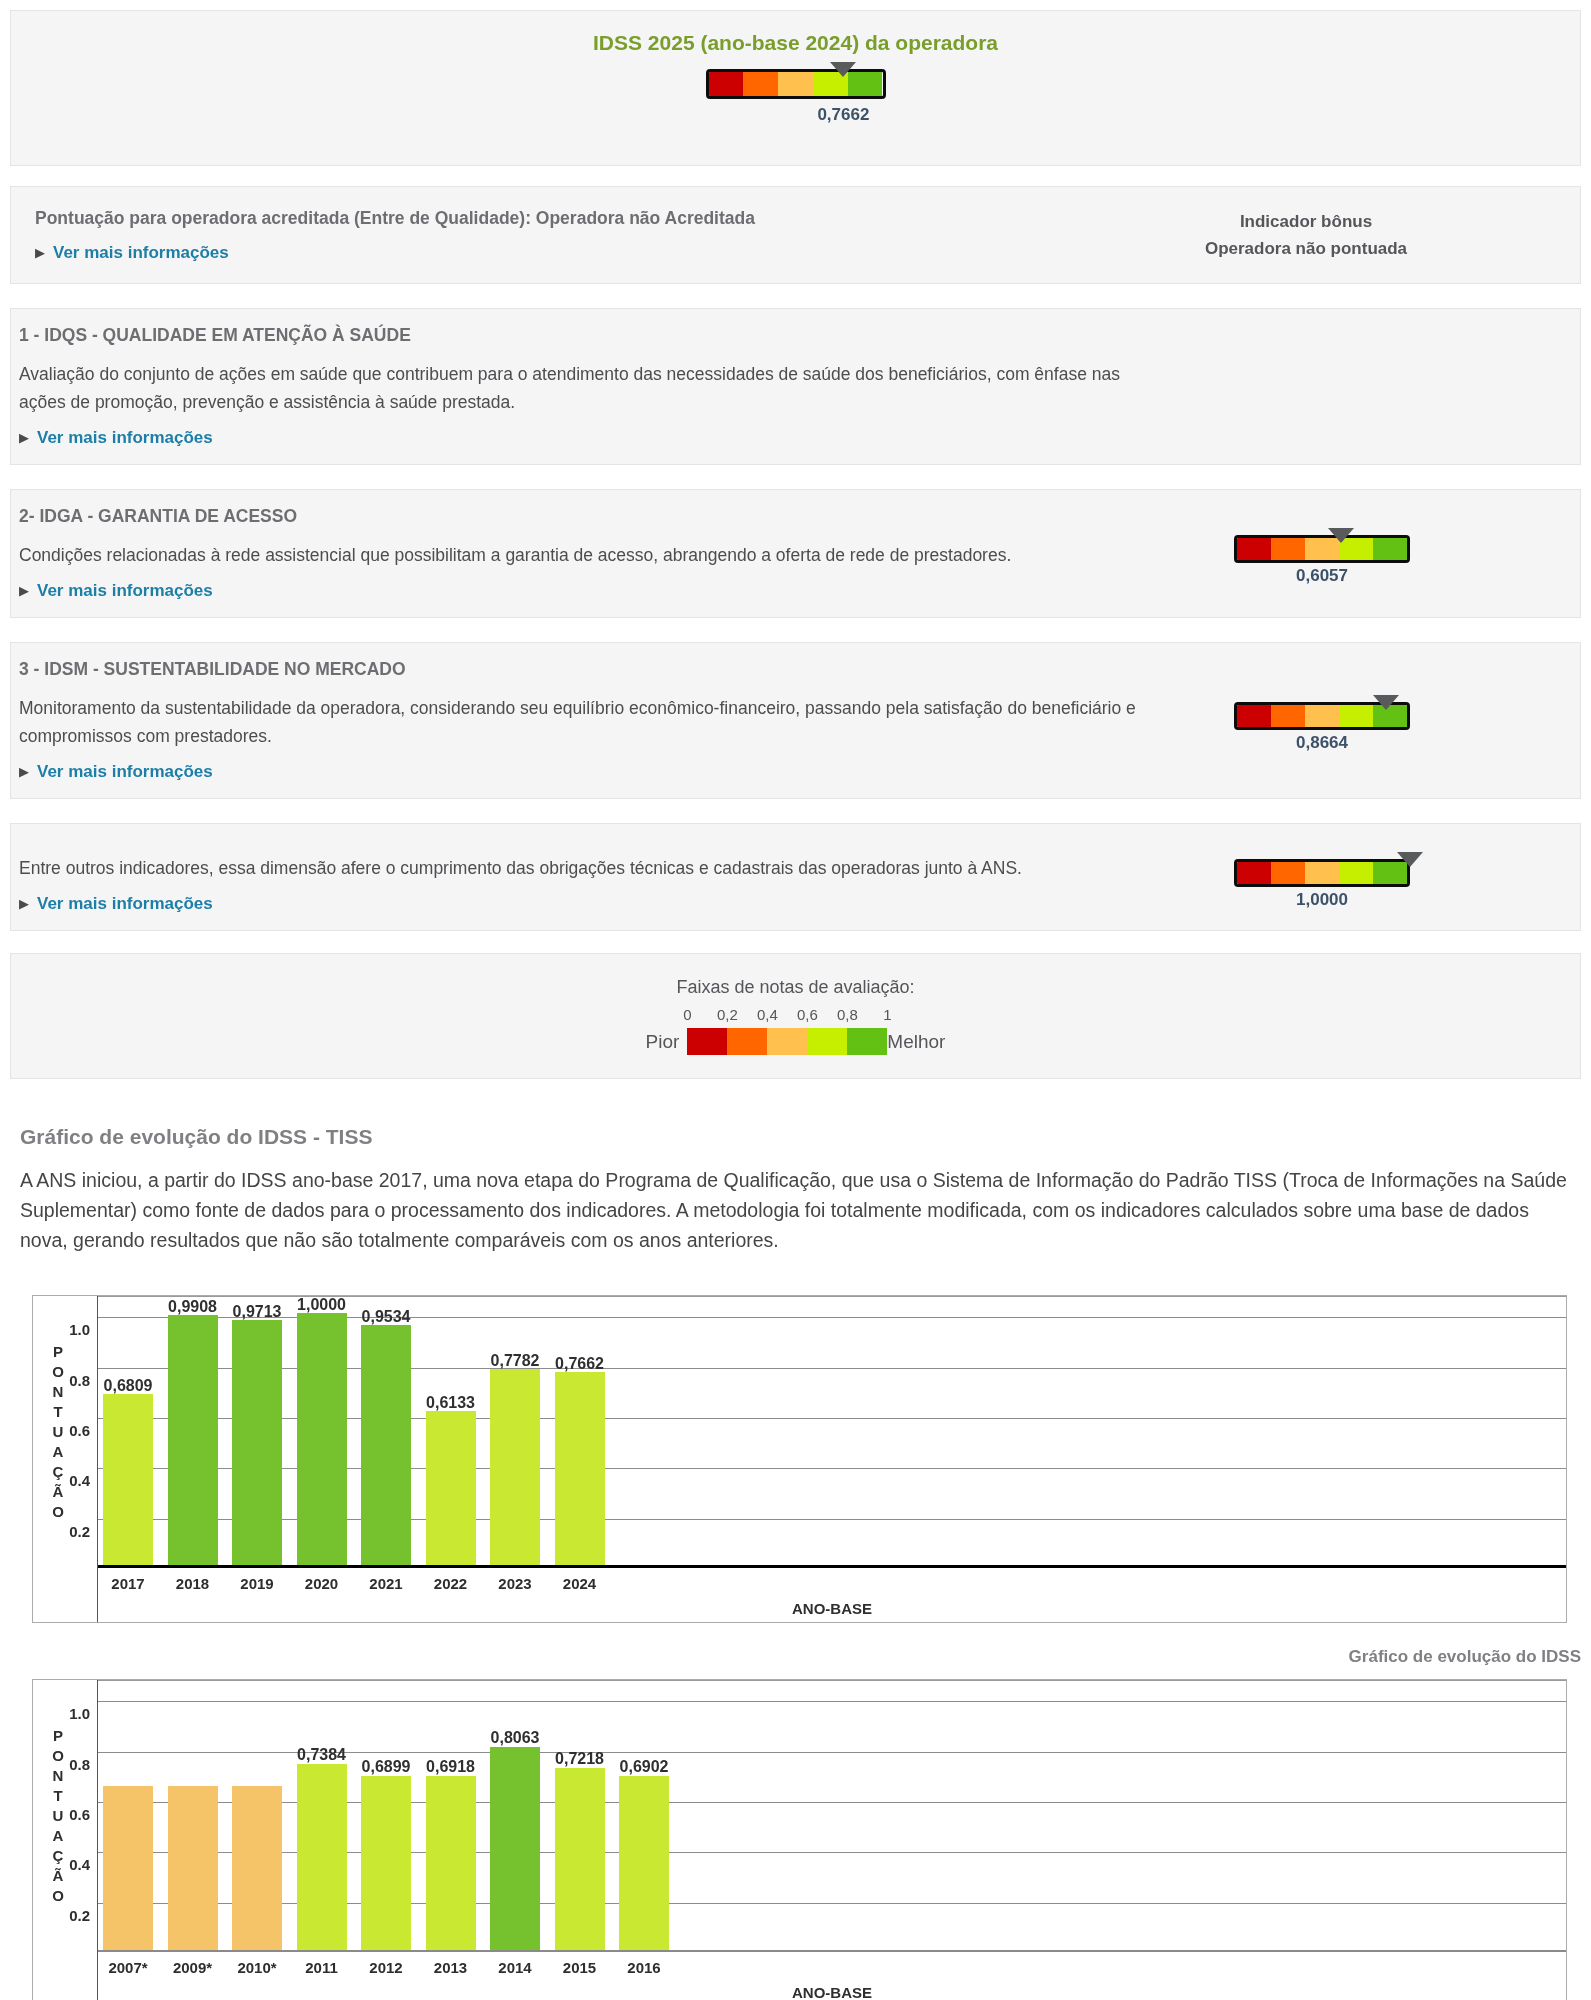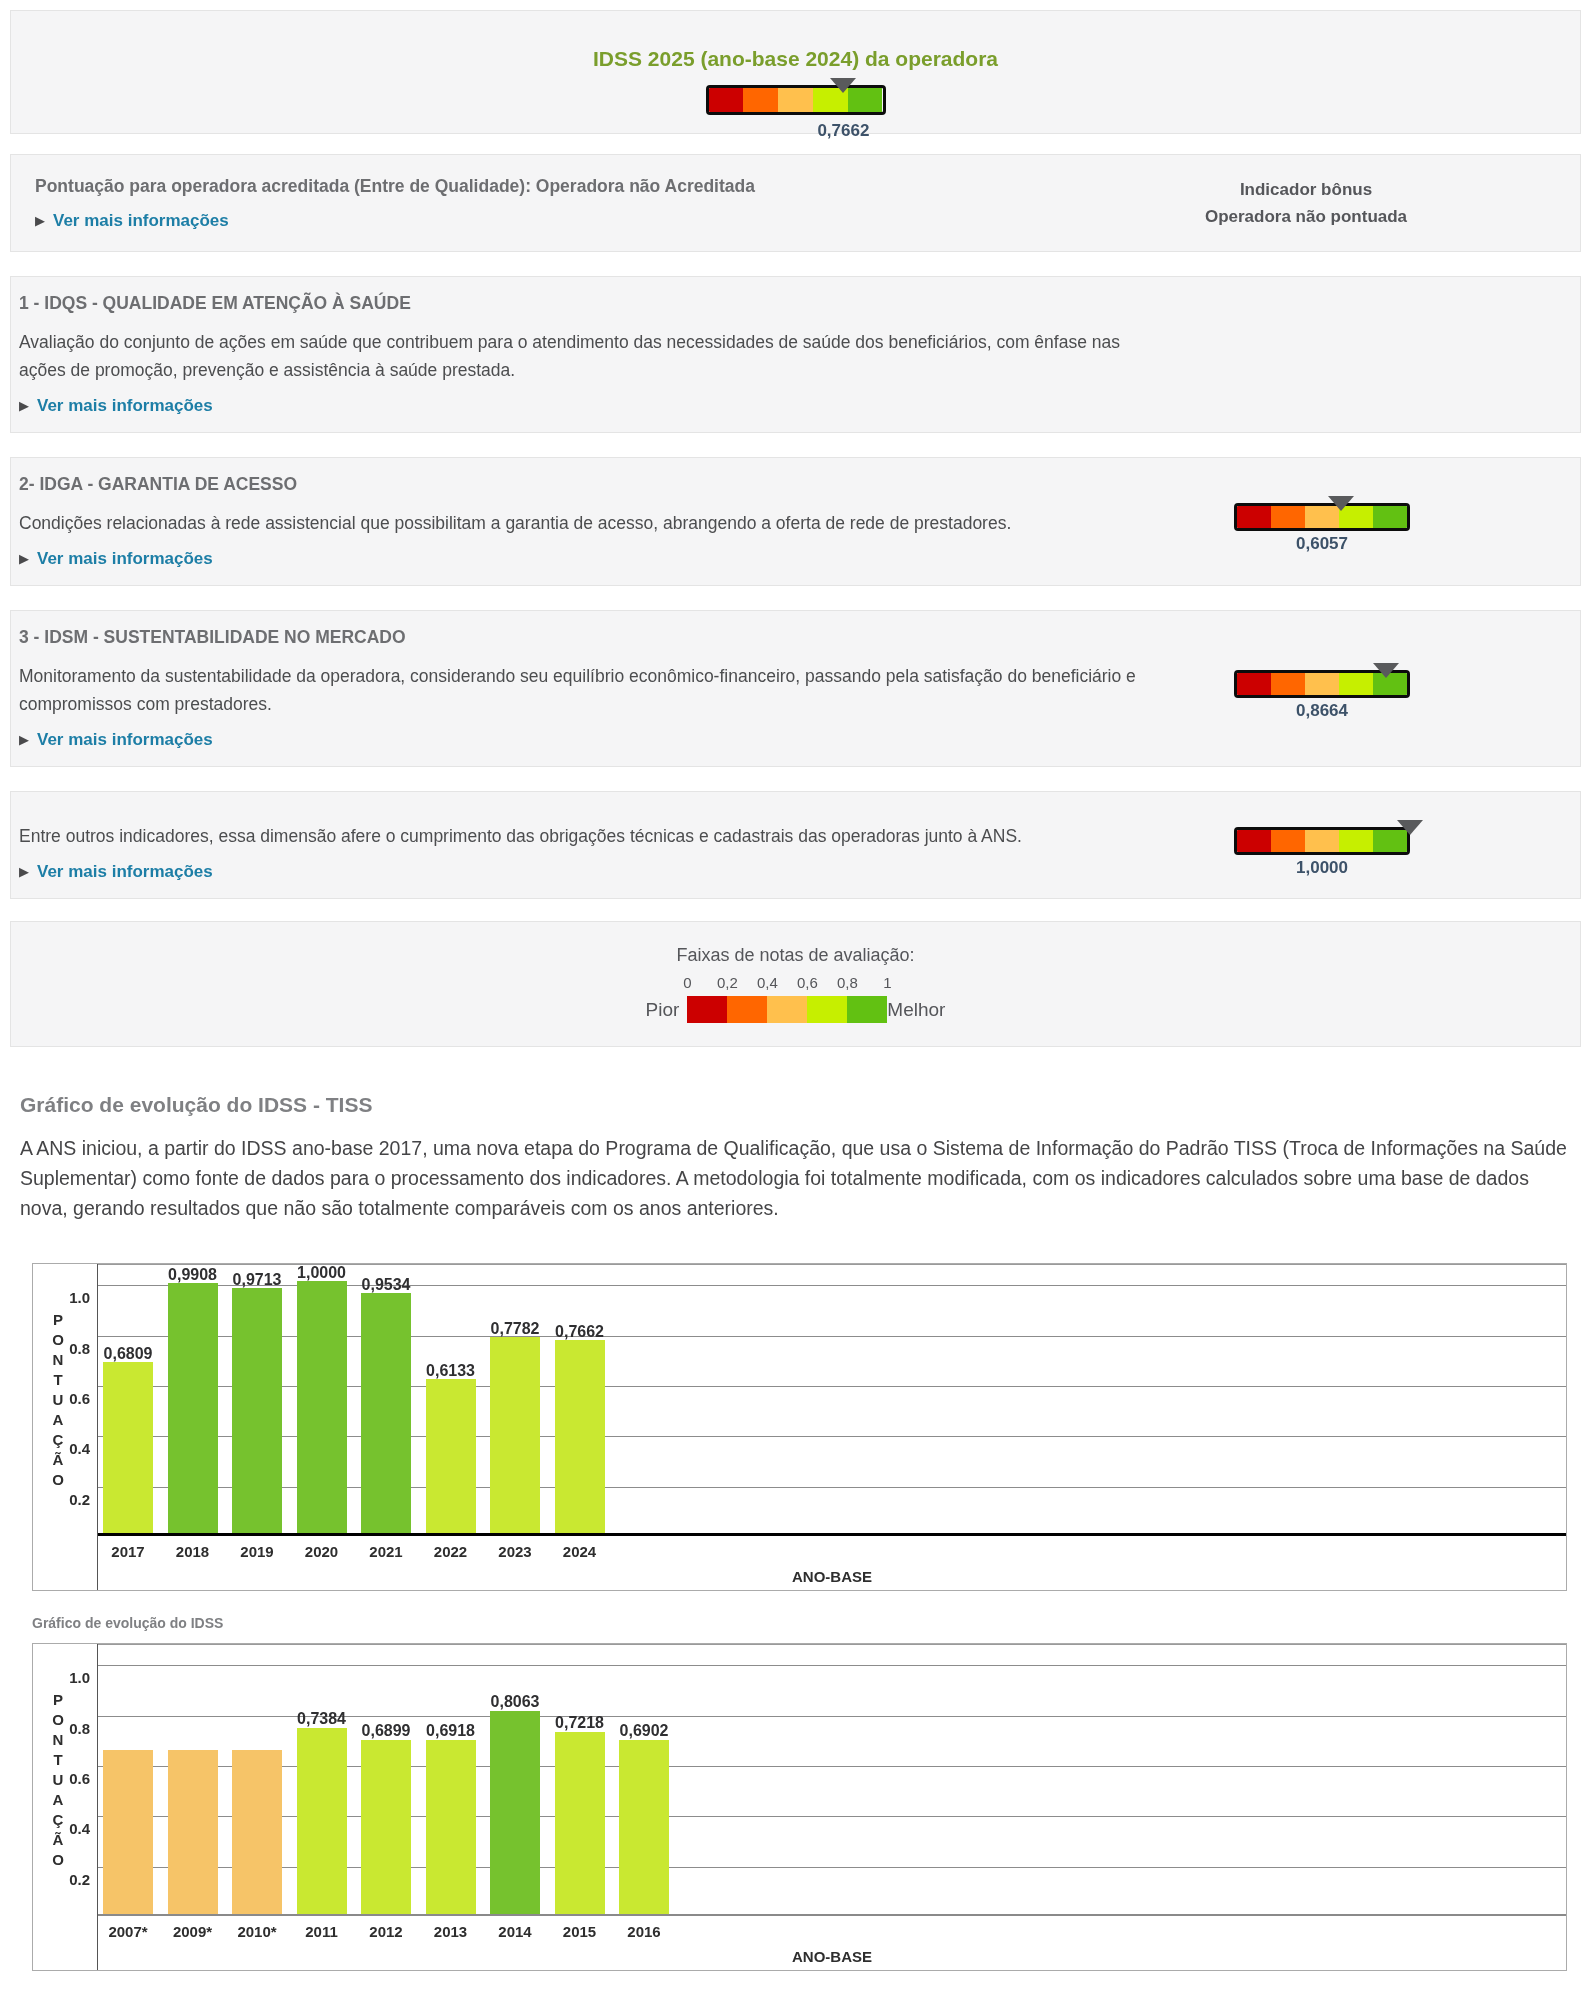--- a/index.html
+++ b/index.html
@@ -3,21 +3,21 @@
 <meta charset="utf-8">
 <style>
   * { margin:0; padding:0; box-sizing:border-box; }
   html,body { background:#fff; width:1591px; height:2000px; overflow:hidden;
     font-family:"Liberation Sans","DejaVu Sans",sans-serif; color:#454547; }
   .wrap { padding:10px 10px 0 10px; }
 
   .gbox { background:#f5f5f6; border:1px solid #e4e4e4; }
 
   
-  .hero { height:124px; text-align:center; padding-top:36px; }
+  .hero { height:156px; text-align:center; padding-top:20px; }
   .hero-title { font-size:21px; font-weight:bold; color:#7a9e2c; }
   
   .gauge { position:relative; display:inline-block; margin-top:14px; }
   .gauge-bar { display:flex; border:3px solid #0c0c0c; border-radius:4px; overflow:hidden; }
   .gauge-seg { height:100%; }
   .gauge-marker { position:absolute; top:-7px; width:0; height:0;
     border-left:13px solid transparent; border-right:13px solid transparent;
     border-top:15px solid #595a5c; transform:translateX(-50%); z-index:2; }
   .gauge-value { font-size:17px; font-weight:bold; color:#3d5269; margin-top:3px; white-space:nowrap; }
   .hero .gauge-value { position:absolute; transform:translateX(-50%); }
@@ -239,21 +239,21 @@
         <div class="year" style="left: 134px;">2019</div>
         <div class="year" style="left: 198.5px;">2020</div>
         <div class="year" style="left: 263px;">2021</div>
         <div class="year" style="left: 327.5px;">2022</div>
         <div class="year" style="left: 392px;">2023</div>
         <div class="year" style="left: 456.5px;">2024</div>
       </div>
       <div class="xlabel">ANO-BASE</div>
     </div>
 
-  <div class="tiss-h" style="font-size:14px; margin:24px 0 0 22px;">Gráfico de evolução do IDSS</div>
+  <div class="tiss-h" style="font-size:17px; margin:24px 0 0 22px;text-align:right;">Gráfico de evolução do IDSS</div>
 
   <div class="chart-box second">
       <div class="ycol">
         <div class="ylab" style="top: 46px;">P<br>O<br>N<br>T<br>U<br>A<br>Ç<br>Ã<br>O</div>
         <div class="ytick" style="top: 25.1481px;">1.0</div>
         <div class="ytick" style="top: 75.5185px;">0.8</div>
         <div class="ytick" style="top: 125.889px;">0.6</div>
         <div class="ytick" style="top: 176.259px;">0.4</div>
         <div class="ytick" style="top: 226.63px;">0.2</div>
       </div>

